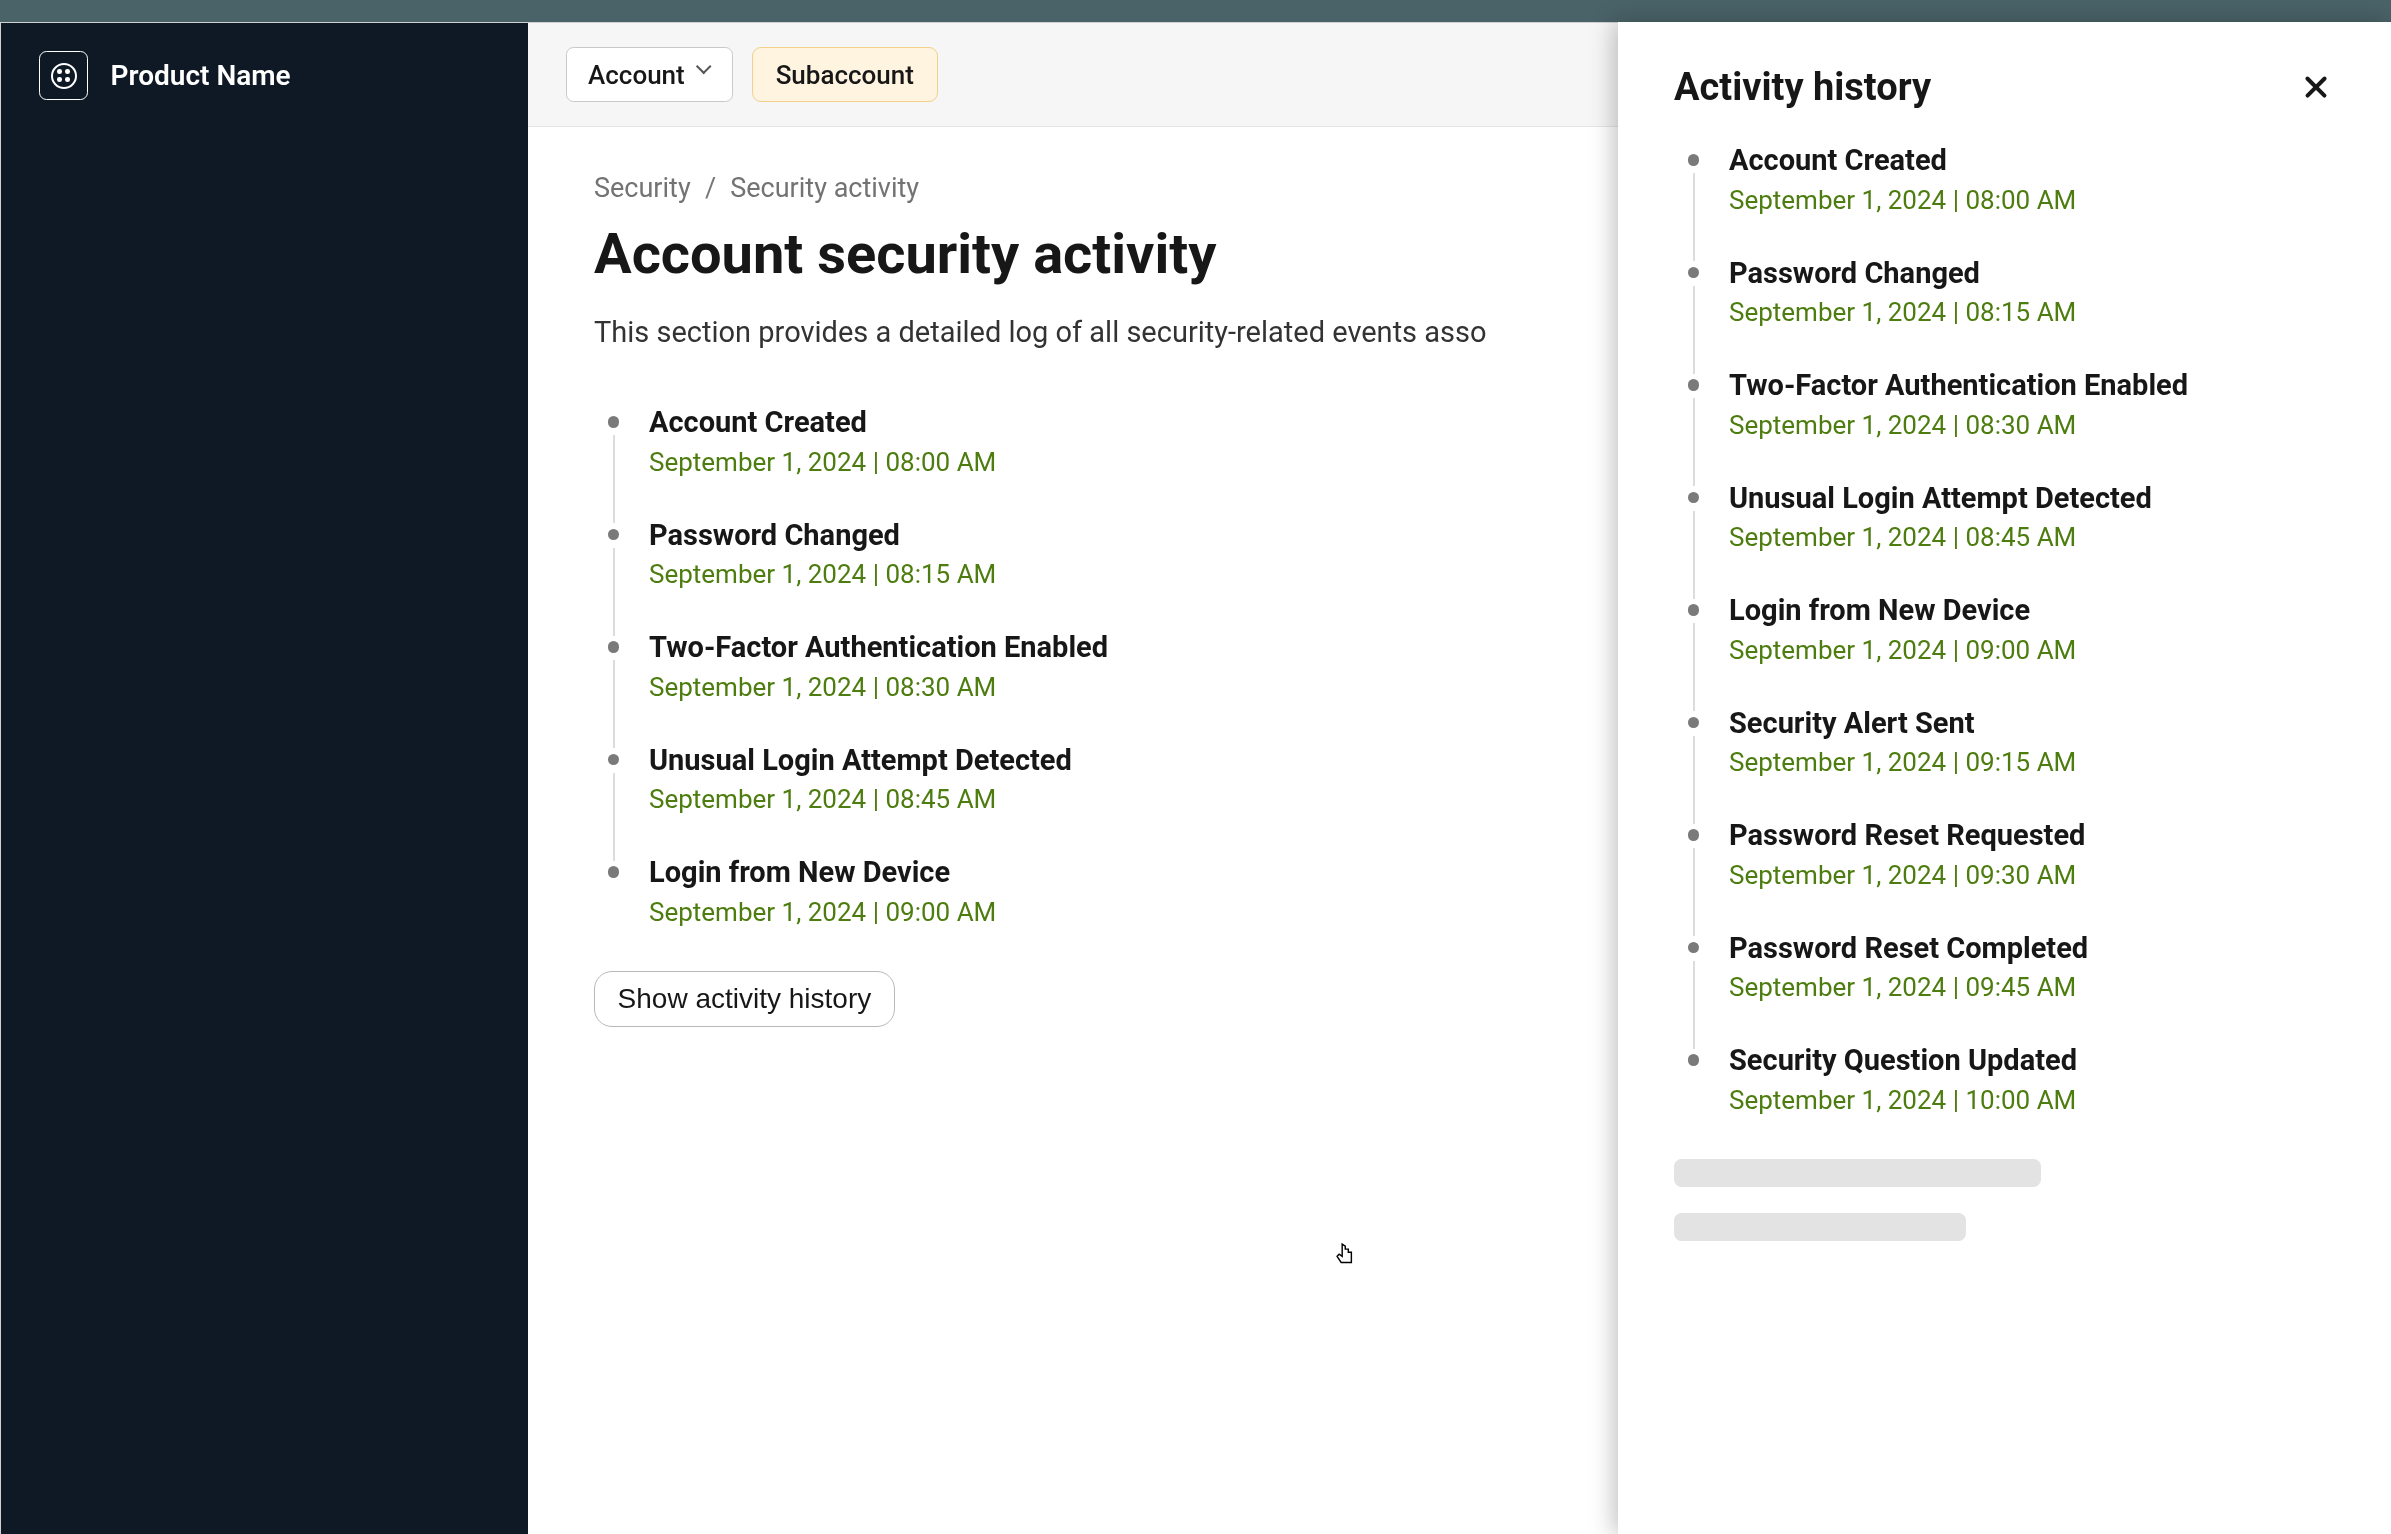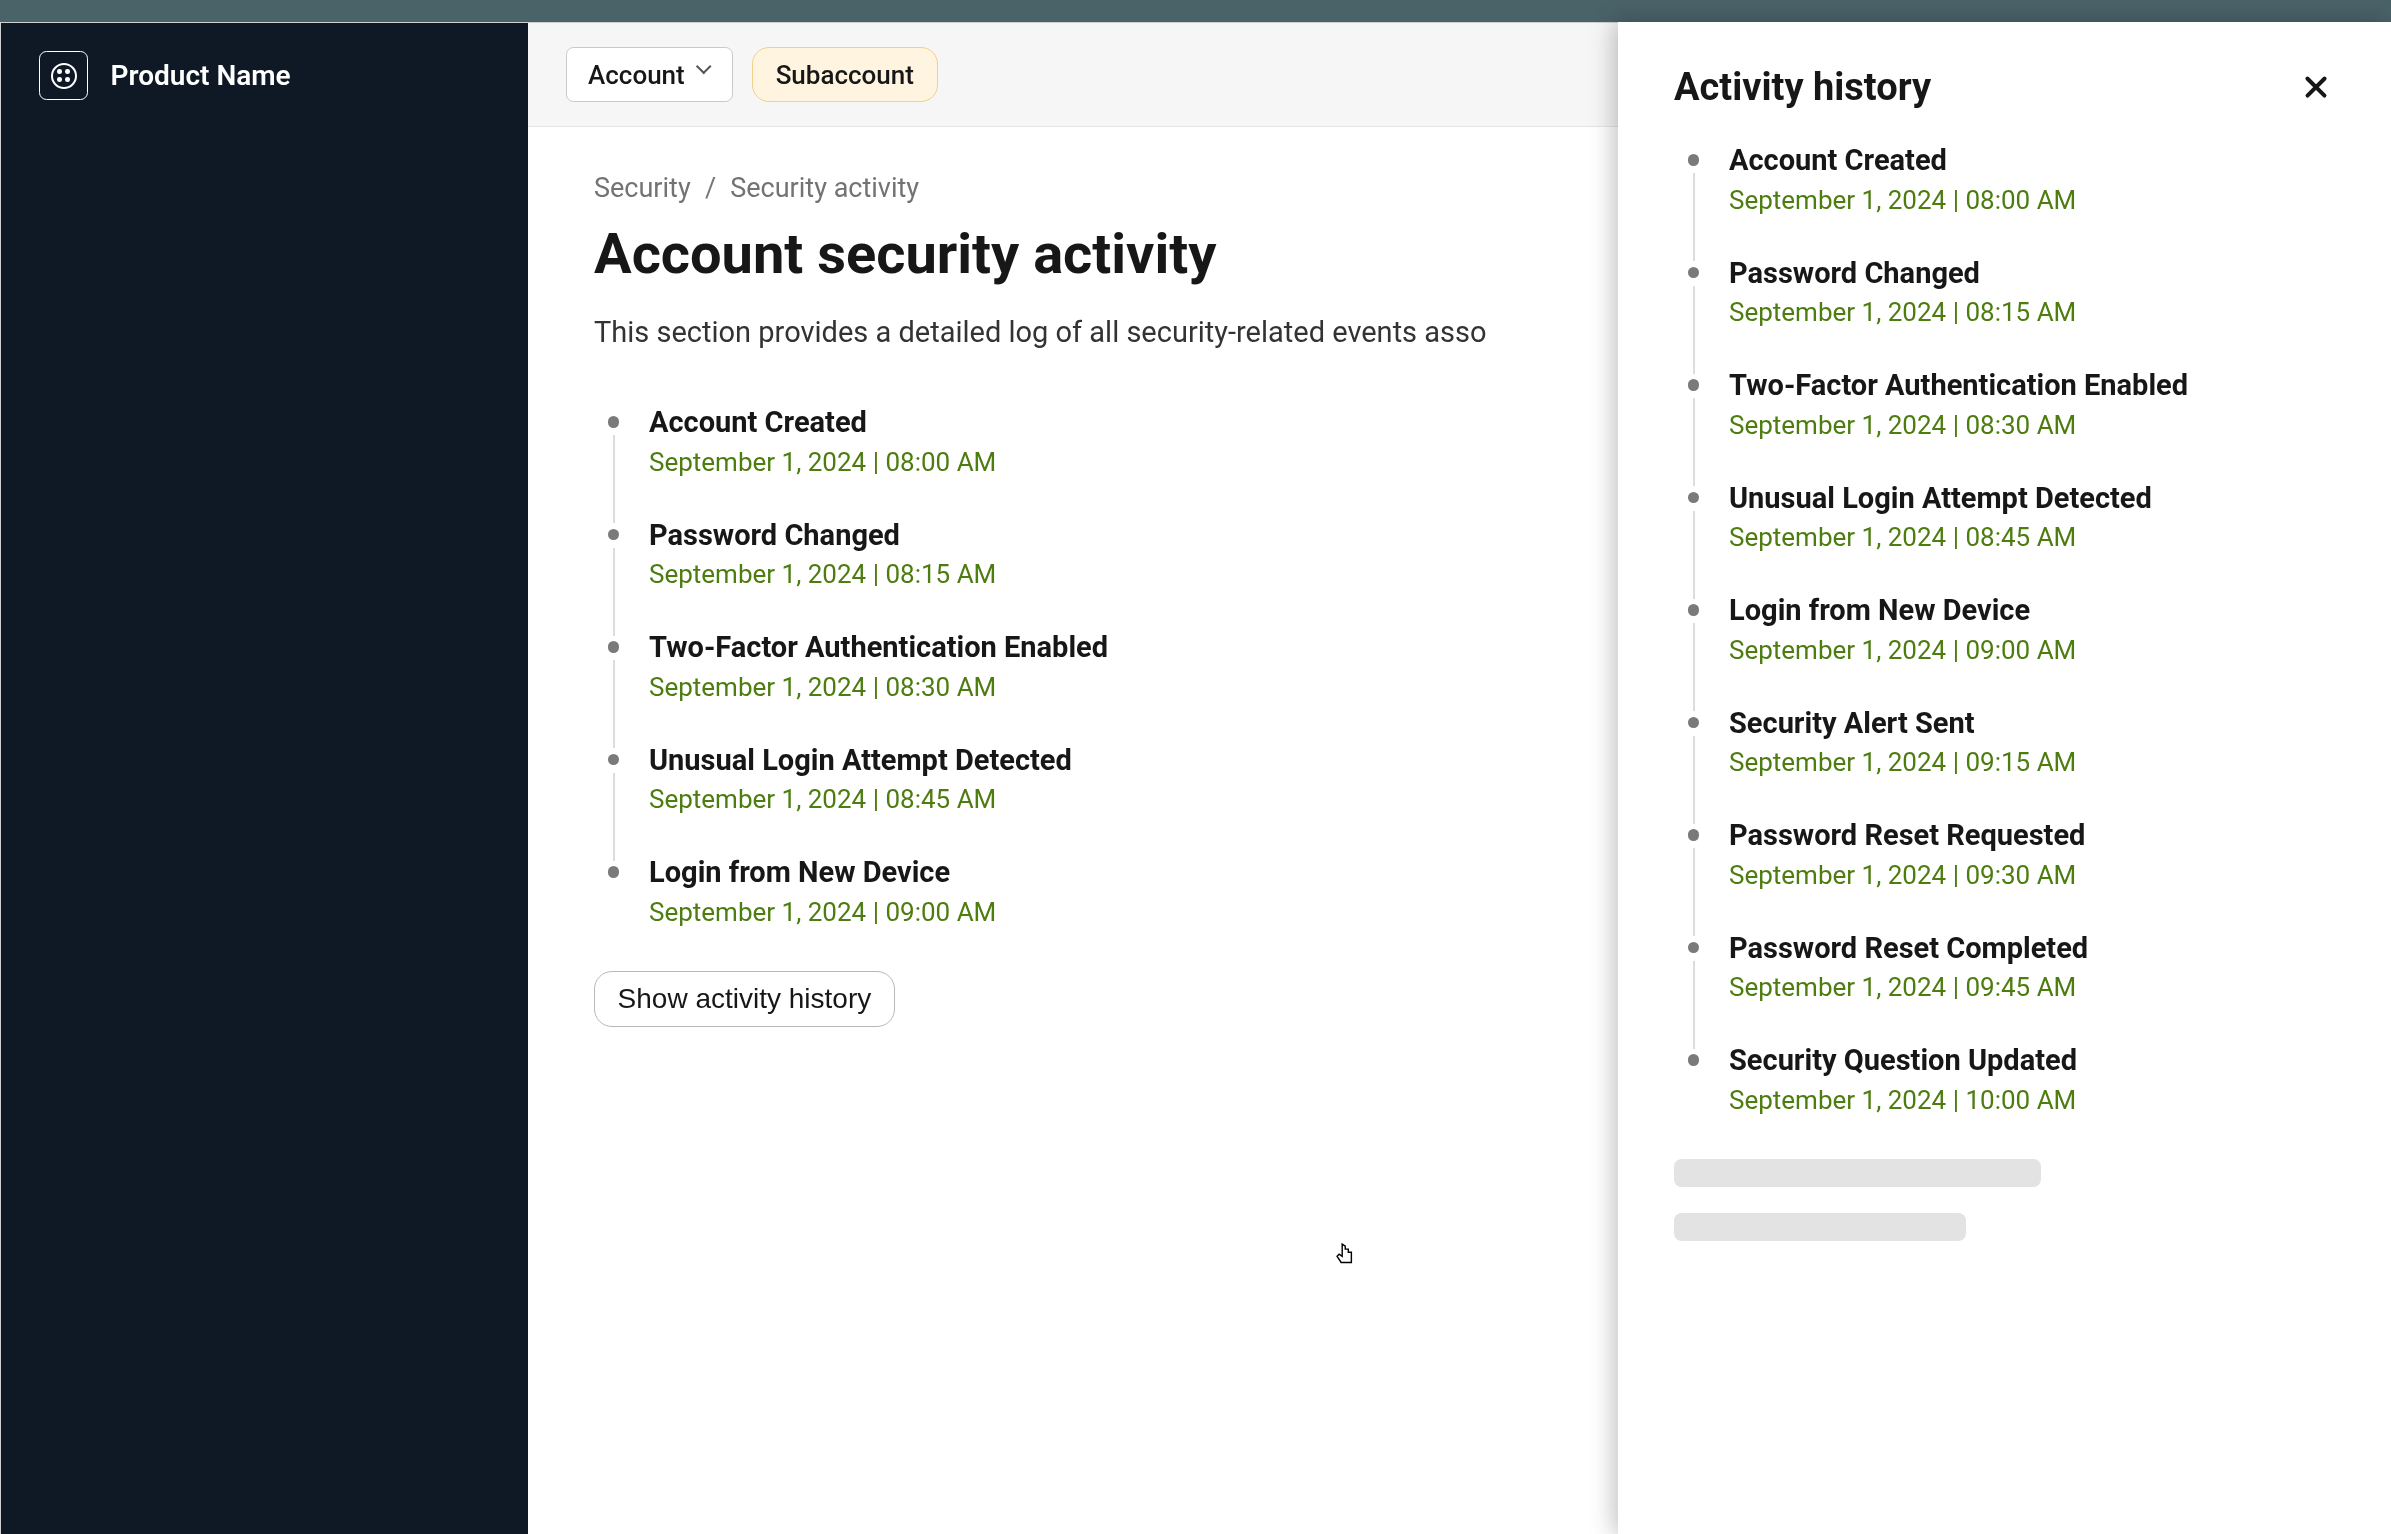--- a/index.html
+++ b/index.html
@@ -120,21 +120,21 @@
     left: 1.9px;
     width: 9.4px;
     height: 9.4px;
     border-right: 2.4px solid #555;
     border-bottom: 2.4px solid #555;
     transform: rotate(45deg);
   }
   .subaccount-pill {
     background: #fff4e0;
     border: 1.9px solid #f2d089;
-    border-radius: 17px;
+    border-radius: 9px;
     padding: 11.3px 22.6px;
     font-size: 26px;
     font-weight: 500;
     color: #171717;
   }
   .content {
     padding: 45px 66px;
   }
   .breadcrumb {
     font-size: 27px;

